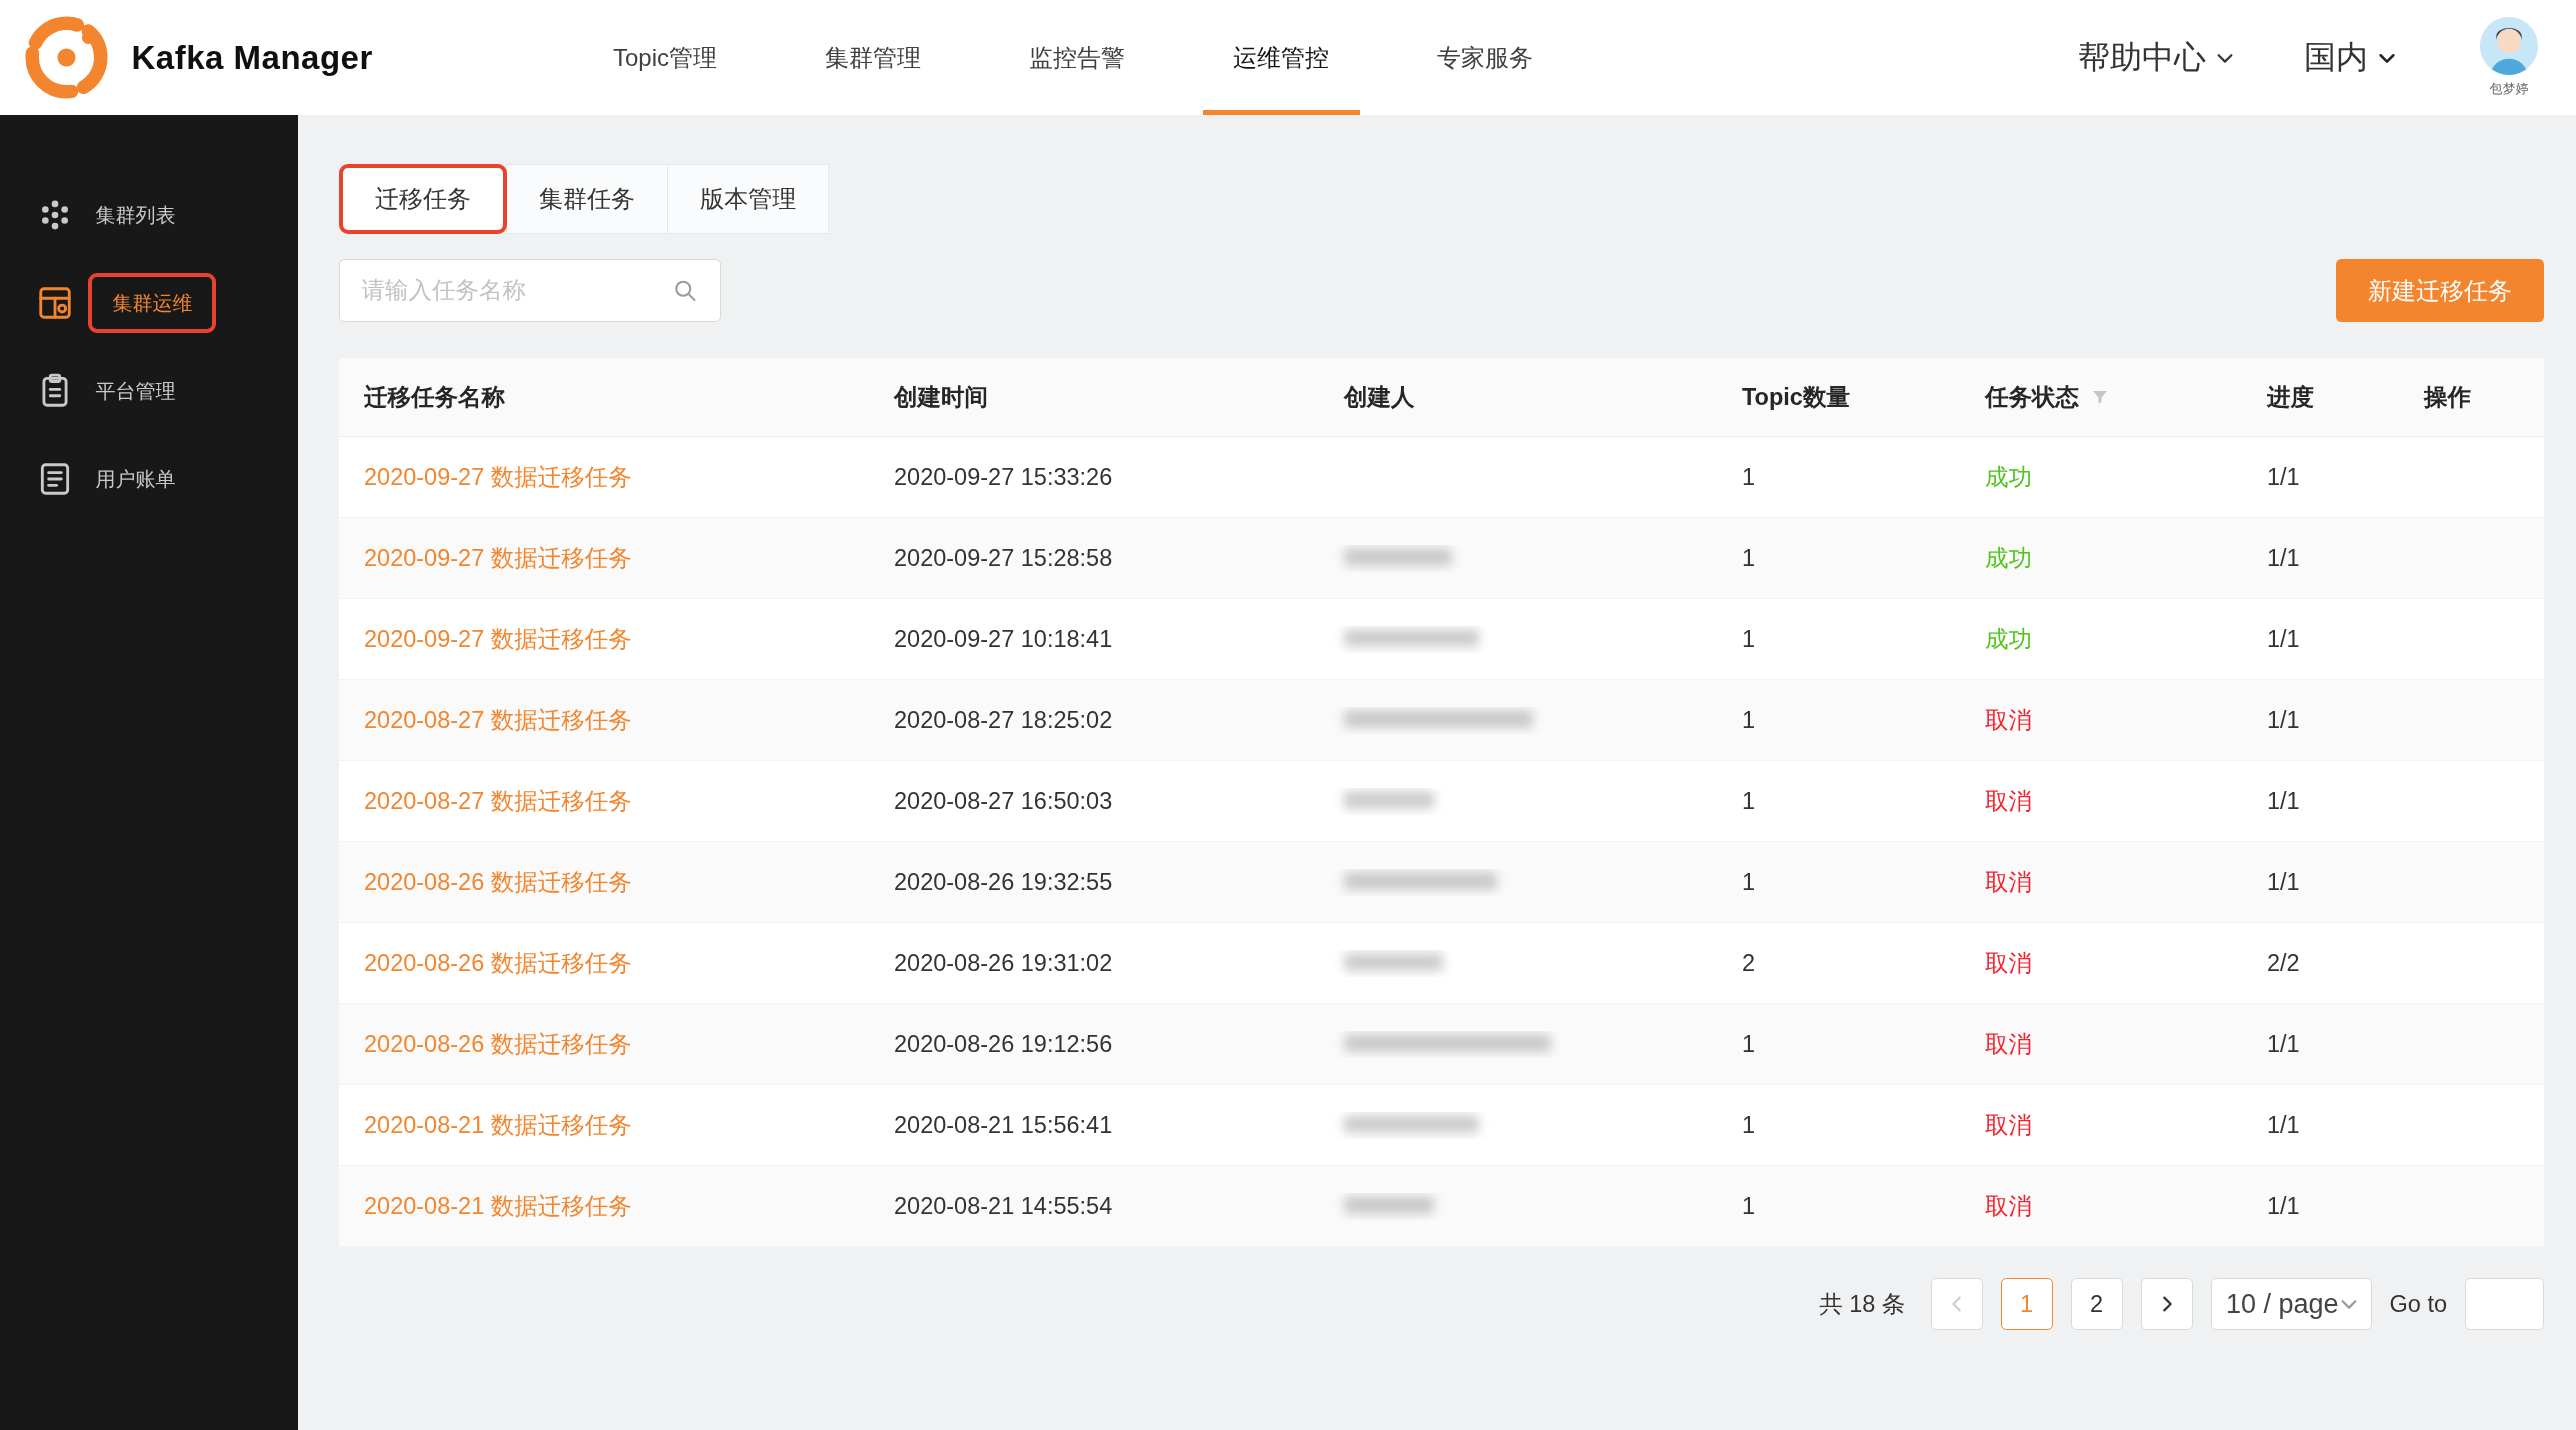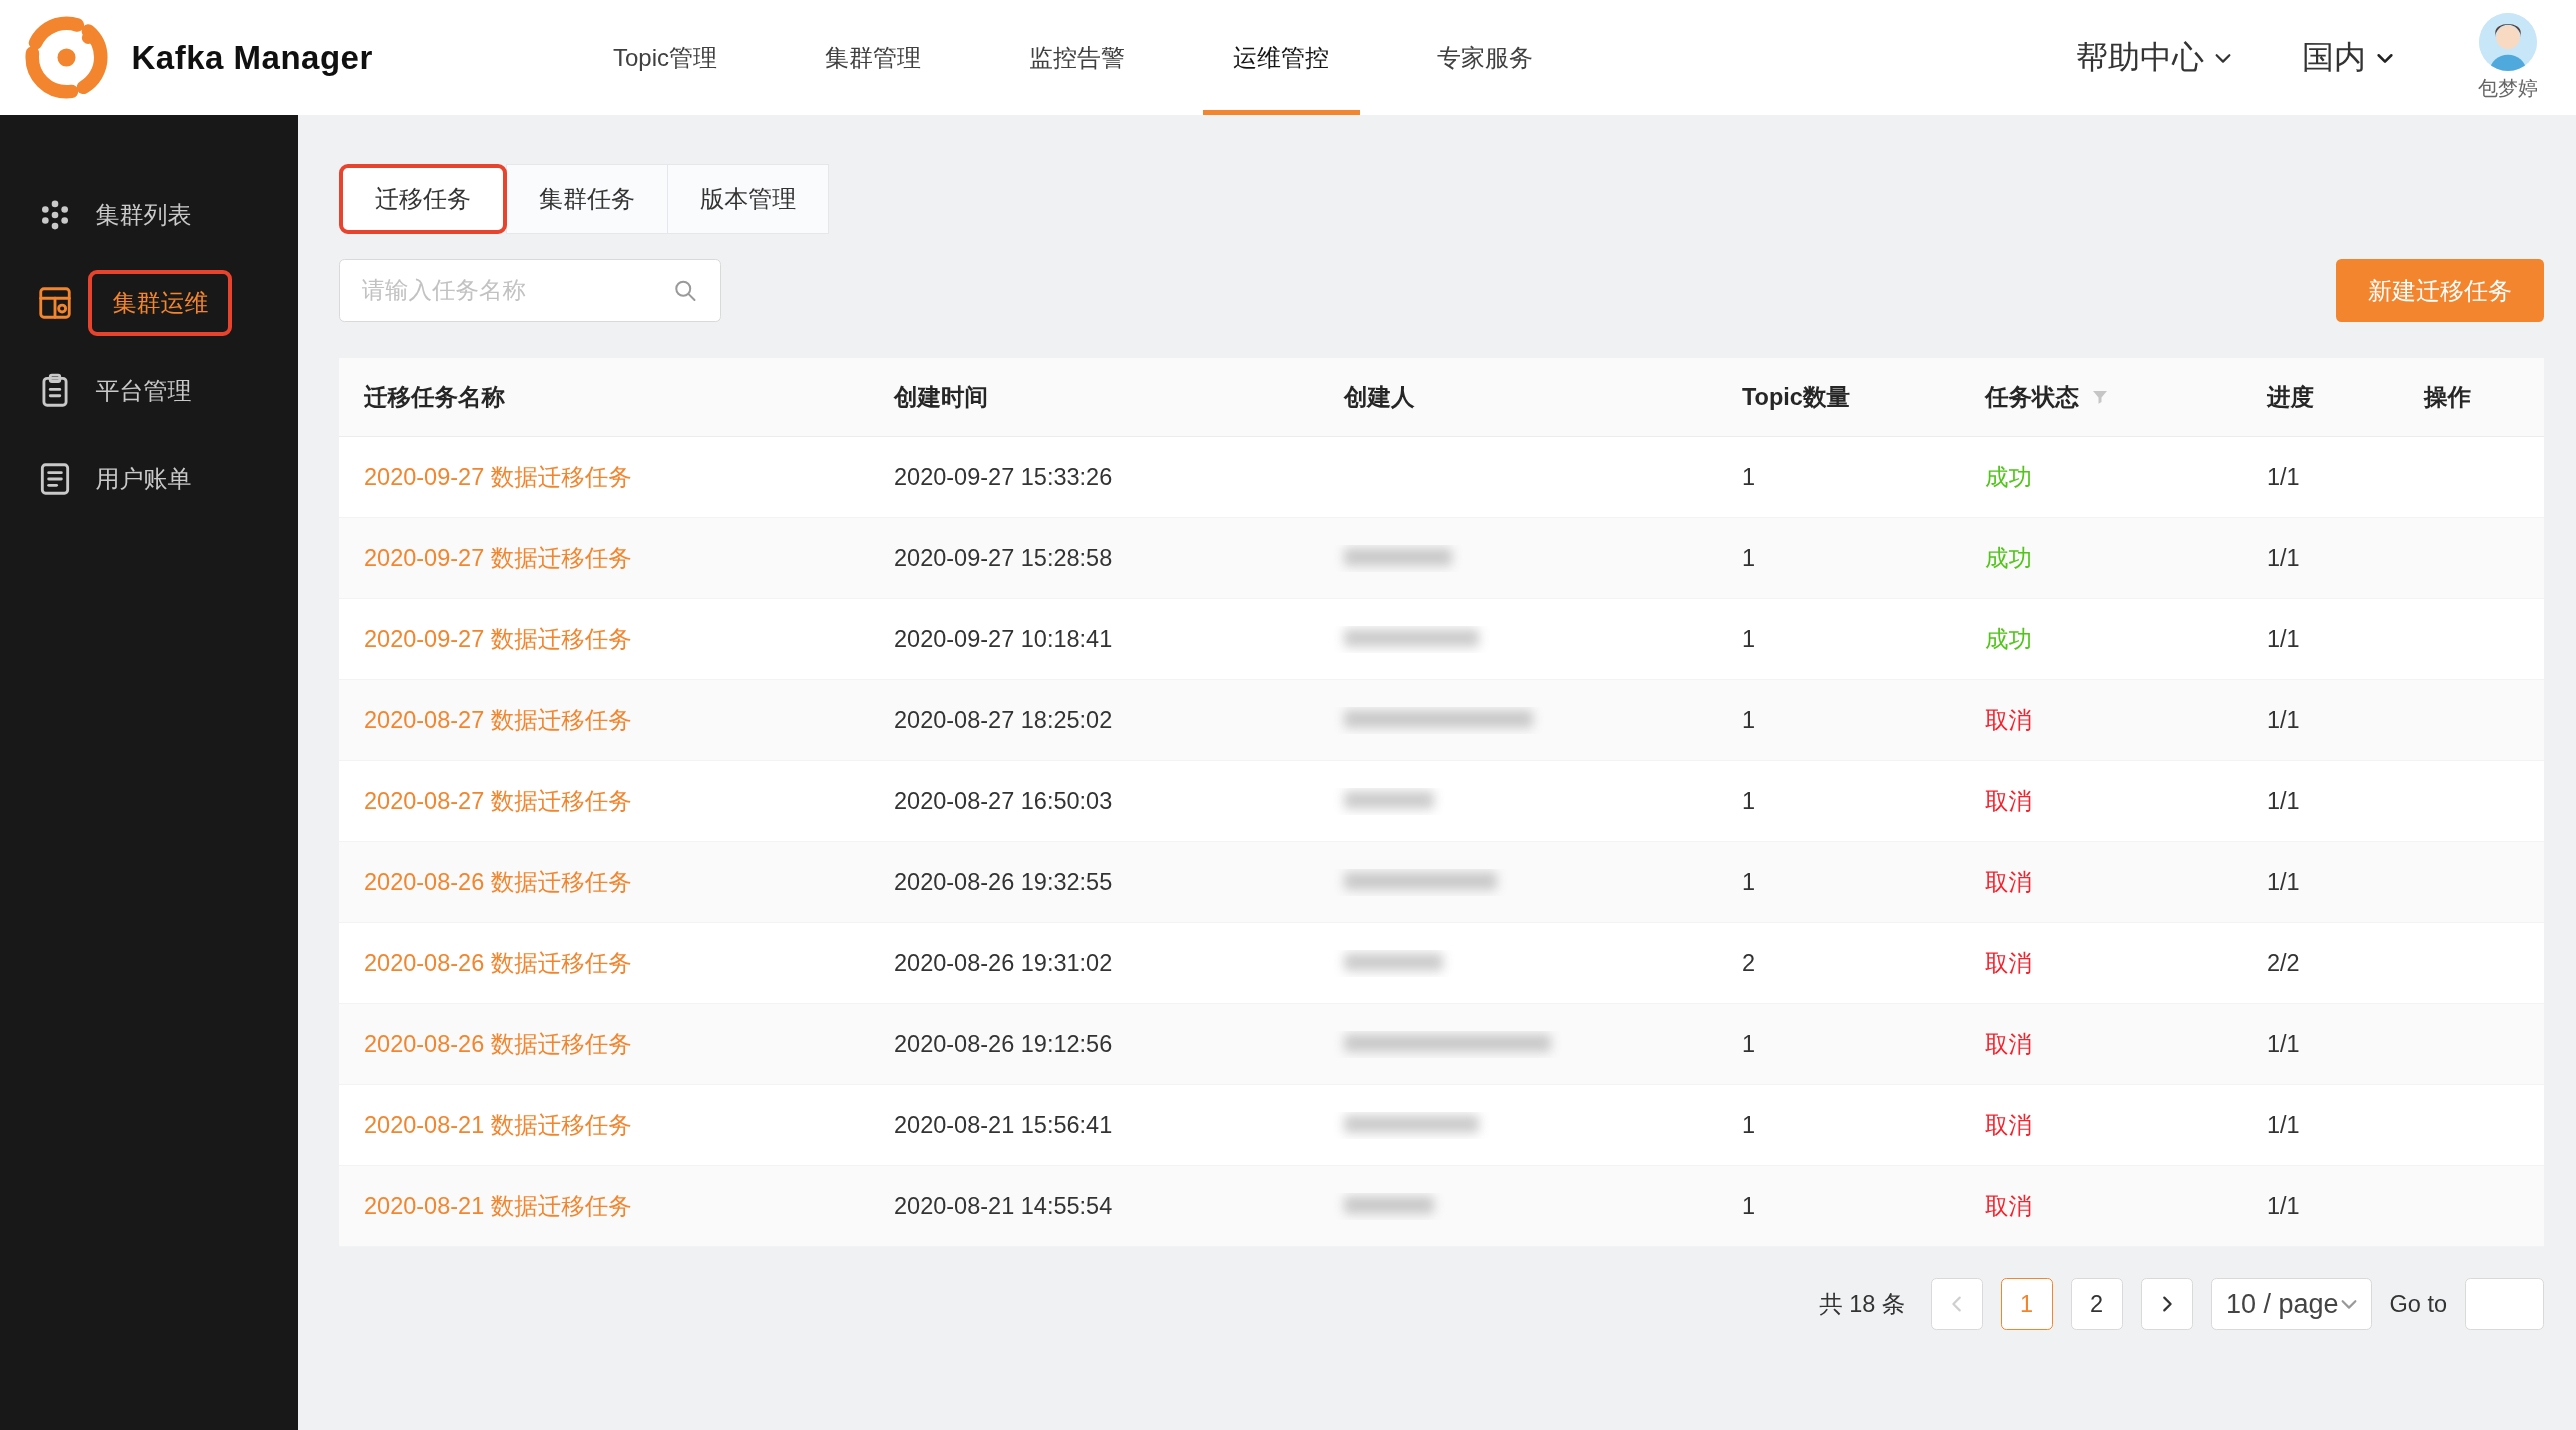--- a/index.html
+++ b/index.html
@@ -23,25 +23,25 @@
   .topnav{display:flex;align-items:stretch;}
   .topnav-item{position:relative;display:flex;align-items:center;padding:8px 54px;font-size:24px;color:#404040;cursor:pointer;white-space:nowrap;}
   .topnav-item.active{color:#141414;font-weight:500;}
   .topnav-item.active::after{content:"";position:absolute;left:23.5px;right:23.5px;bottom:0;height:5.4px;background:var(--accent);}
   .top-right{margin-left:auto;display:flex;align-items:center;padding-right:38px;}
   .help,.region{display:flex;align-items:center;gap:9px;font-size:32px;color:#333;cursor:pointer;white-space:nowrap;}
   .region{margin-left:69px;}
   .chev{width:20px;height:20px;flex:0 0 auto;}
   .user{margin-left:83px;display:flex;flex-direction:column;align-items:center;gap:4.5px;cursor:pointer;}
   .avatar{width:58px;height:58px;border-radius:50%;overflow:hidden;background:#CBE7F6;}
-  .user-name{font-size:20px;color:#666;}
+  .user-name{font-size:13px;color:#666;}
 
   
   .sidebar{position:absolute;top:115px;left:0;bottom:0;width:298px;background:var(--sidebar-bg);padding-top:56px;}
-  .side-item{display:flex;align-items:center;height:88px;padding-left:36px;gap:21.6px;color:#C9C9C9;font-size:24px;cursor:pointer;}
+  .side-item{display:flex;align-items:center;height:88px;padding-left:36px;gap:21.6px;color:#C9C9C9;font-size:20px;cursor:pointer;}
   .side-item .icon{width:38px;height:38px;flex:0 0 auto;}
   .side-item .label{white-space:nowrap;}
   .side-item.active{color:var(--accent);}
   .annotation-box{border:4.5px solid var(--annotation);border-radius:9px;padding:12.6px 20px;margin-left:-7.2px;}
 
   
   .content{position:absolute;top:115px;left:298px;right:0;bottom:0;padding:49px 32px 0 41px;}
 
   .tabs{display:flex;}
   .tab{height:70px;display:flex;align-items:center;padding:0 32px;font-size:24px;color:#333;background:#FAFBFC;border:0.9px solid #E5E7EB;margin-right:-0.9px;cursor:pointer;white-space:nowrap;}

